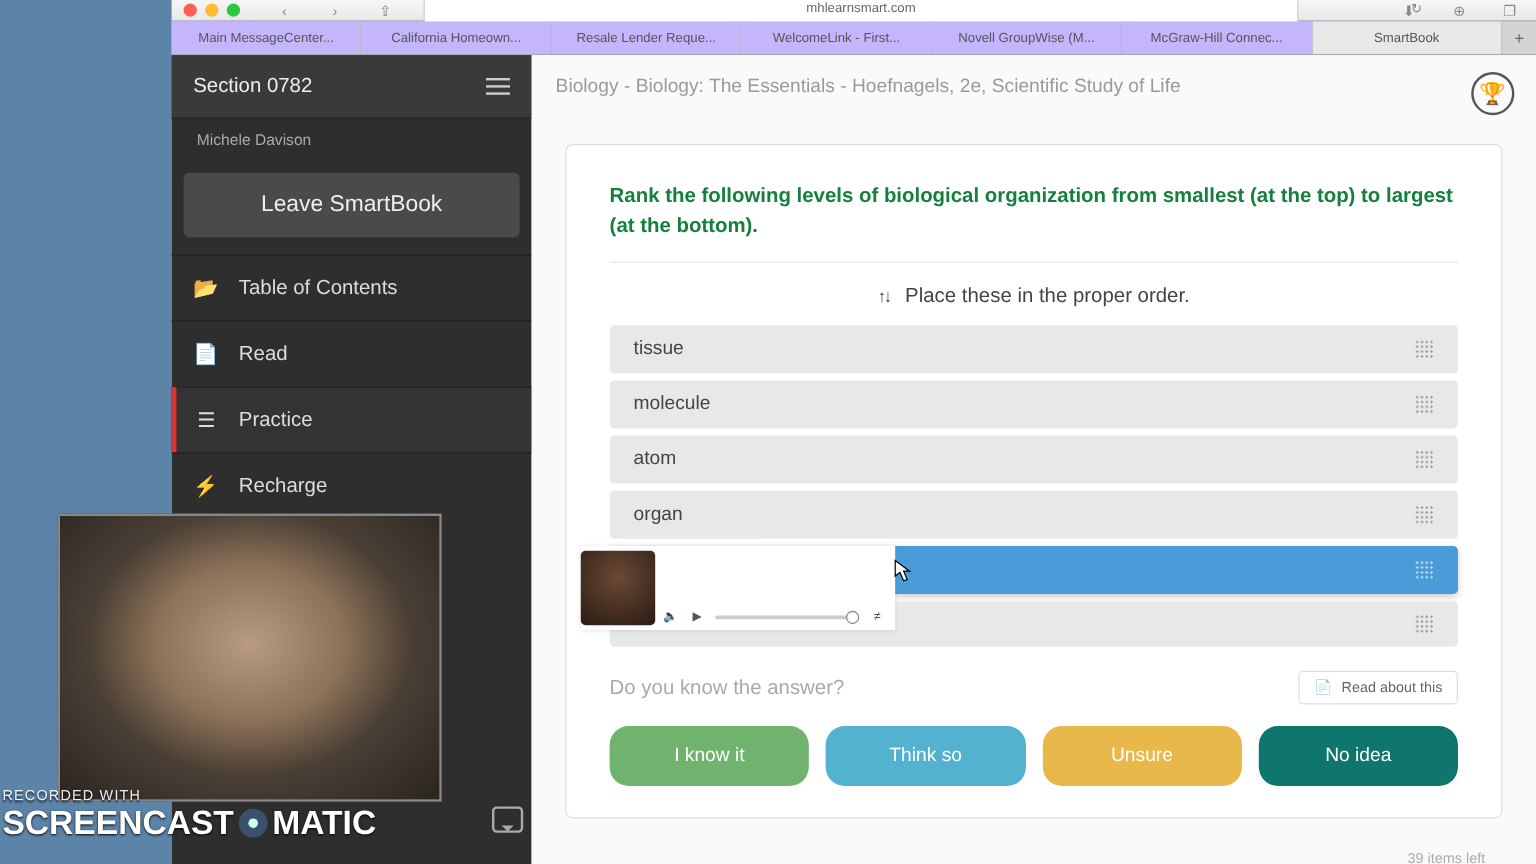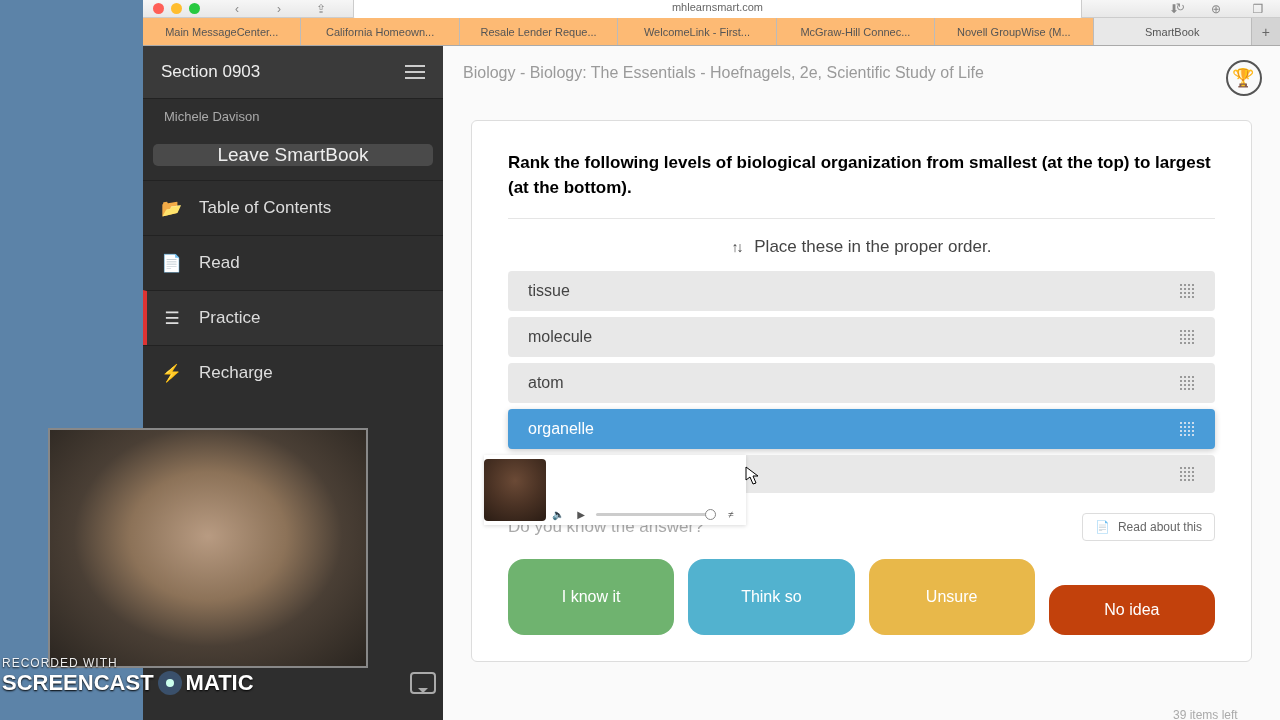--- a/index.html
+++ b/index.html
@@ -10,71 +10,71 @@
 .traffic { display: flex; gap: 7px; margin-left: 10px; }
 .dot { width: 11px; height: 11px; border-radius: 50%; }
 .dot.r { background: #ff5f57; } .dot.y { background: #ffbd2e; } .dot.g { background: #28c940; }
 .tb-btns { display: flex; gap: 18px; margin-left: 25px; }
 .tb-btn { width: 24px; height: 16px; display:flex; align-items:center; justify-content:center; color:#888; font-size:12px; }
 .urlbar { flex:1; margin: 0 80px 3px 20px; height: 28px; background: #fff; border:1px solid #ccc; border-radius:4px; display:flex; align-items:center; justify-content:center; font-size:11px; color:#666; }
 .tb-right { display:flex; gap:18px; margin-right:10px; }
 
 
 .tabrow { position:absolute; left:143px; top:18px; right:0; height:28px; background:#d4d4d4; display:flex; border-bottom:1px solid #aaa; }
-.tab { flex:1; display:flex; align-items:center; justify-content:center; font-size:11px; color:#555; border-right:1px solid #bbb; background:#fdba74; }
+.tab { flex:1; display:flex; align-items:center; justify-content:center; font-size:11px; color:#555; border-right:1px solid #bbb; background:#c4b5fd; }
 .tab.active { background:#e8e8e8; }
 .newtab { width:28px; display:flex; align-items:center; justify-content:center; font-size:14px; color:#666; }
 
 
 .app { position:absolute; left:143px; top:46px; right:0; bottom:0; display:flex; background:#fff; }
 
 
 .sidebar { width: 300px; background:#2e2e2e; color:#ddd; display:flex; flex-direction:column; }
 .sec-head { display:flex; justify-content:space-between; align-items:center; padding:16px 18px; background:#3a3a3a; border-bottom:1px solid #222; }
 .sec-head .title { color:#eee; font-size:17px; font-weight:500; }
 .ham { display:flex; flex-direction:column; gap:4px; }
 .ham span { width:20px; height:2px; background:#ccc; display:block; }
 .user { padding:10px 21px; font-size:13px; color:#aaa; }
-.leave { margin:10px 10px 14px; background:#4a4a4a; color:#eee; text-align:center; font-size:19px; border-radius:5px; border:none; }
+.leave { margin:10px 10px 14px; padding:16px; background:#4a4a4a; color:#eee; text-align:center; font-size:19px; border-radius:5px; border:none; }
 .navitem { display:flex; align-items:center; gap:16px; padding:16px 18px; font-size:17px; color:#ddd; border-top:1px solid #222; }
 .navitem.active { border-left:4px solid #d33; padding-left:14px; background:#333; }
 .navicon { width:22px; height:22px; display:flex; align-items:center; justify-content:center; }
 
 
 .main { flex:1; background:#fafafa; position:relative; }
 .breadcrumb { padding:18px 20px; font-size:16px; color:#9a9a9a; font-weight:500; }
 .trophy { position:absolute; top:14px; right:18px; width:36px; height:36px; border:2px solid #555; border-radius:50%; display:flex; align-items:center; justify-content:center; font-size:18px; }
 
 .card { margin: 20px 28px; background:#fff; border:1px solid #ddd; border-radius:6px; padding:30px 36px 26px; }
-.prompt { font-size:17px; color:#000000; font-weight:600; line-height:1.45; margin-bottom:18px; }
+.prompt { font-size:17px; color:#15803d; font-weight:600; line-height:1.45; margin-bottom:18px; }
 .divider { border-top:1px solid #e5e5e5; margin-bottom:18px; }
 .instr { text-align:center; font-size:17px; color:#444; margin-bottom:14px; }
 .instr .arrows { font-size:14px; margin-right:8px; letter-spacing:-2px; }
 
 .ranklist { display:flex; flex-direction:column; gap:6px; margin-bottom:16px; }
 .rankrow { display:flex; align-items:center; justify-content:space-between; padding:11px 20px; background:#e8e8e8; border-radius:4px; font-size:16px; color:#444; }
 .rankrow.dragging { background:#4a9cd8; color:#fff; box-shadow:0 2px 6px rgba(0,0,0,0.2); }
 .grip { width:16px; height:16px; background-image:radial-gradient(#999 1px, transparent 1px); background-size:4px 4px; }
 .rankrow.dragging .grip { background-image:radial-gradient(#cde 1px, transparent 1px); background-size:4px 4px; }
 
 .knowrow { display:flex; align-items:center; justify-content:space-between; margin-top:20px; }
 .knowq { font-size:17px; color:#aaa; }
 .readabout { display:flex; align-items:center; gap:8px; border:1px solid #ddd; padding:6px 12px; border-radius:4px; font-size:12px; color:#666; }
 
 .btnrow { display:flex; gap:14px; margin-top:18px; }
 .conf { flex:1; padding:16px 0; border:none; border-radius:16px; font-size:16px; color:#fff; font-weight:500; }
 .conf.know { background:#6fb36f; } .conf.think { background:#52b2cf; }
-.conf.unsure { background:#e8b84a; } .conf.noidea { background:#c2410c;margin-top:26px; }
+.conf.unsure { background:#e8b84a; } .conf.noidea { background:#0f766e; }
 
 
 .webcam { position:absolute; left:48px; top:428px; width:320px; height:240px; background:#3a3530; border:2px solid #888; }
 .webcam::after { content:""; position:absolute; inset:0; background:radial-gradient(ellipse at 50% 45%, #b89b82 0%, #8c7258 35%, #4a3f35 60%, #2a2520 100%); }
 .watermark { position:absolute; left:2px; top:656px; color:#fff; font-family:Arial; }
 .wm1 { font-size:12px; letter-spacing:1px; opacity:.9; text-shadow:0 1px 2px #000; }
-.wm2 { font-size:22px; font-weight:800; text-shadow:0 1px 2px #000; display:flex; align-items:center; gap:4px; }
+.wm2 { font-size:28px; font-weight:800; text-shadow:0 1px 2px #000; display:flex; align-items:center; gap:4px; }
 .wm-circle { width:24px; height:24px; border-radius:50%; background:#3a506b; display:inline-flex; align-items:center; justify-content:center; }
 .wm-circle::after { content:""; width:8px; height:8px; background:#cfe; border-radius:50%; }
 
 
 .chaticon { position:absolute; left:410px; bottom:26px; width:26px; height:22px; border:2px solid #aaa; border-radius:4px; }
 .chaticon::after { content:""; position:absolute; bottom:-6px; left:6px; width:0; height:0; border:5px solid transparent; border-top-color:#aaa; }
 
 
 .av-overlay { position:absolute; left:484px; top:455px; display:flex; align-items:flex-end; background:#fff; padding:4px 8px 4px 0; box-shadow:0 1px 4px rgba(0,0,0,.15); }
 .avatar { width:62px; height:62px; border-radius:4px; background:radial-gradient(circle at 50% 35%, #6b4a36 0%, #4a3224 50%, #2a1c14 100%); }
@@ -112,31 +112,31 @@
     <div class="tb-btn">⊕</div>
     <div class="tb-btn">❐</div>
   </div>
 </div>
 
 <div class="tabrow" id="tabrow">
     <div class="tab">Main MessageCenter...</div>
     <div class="tab">California Homeown...</div>
     <div class="tab">Resale Lender Reque...</div>
     <div class="tab">WelcomeLink - First...</div>
+    <div class="tab">Novell GroupWise (M...</div>
     <div class="tab">McGraw-Hill Connec...</div>
-    <div class="tab">Novell GroupWise (M...</div>
     <div class="tab active">SmartBook</div>
     <div class="newtab">+</div>
   </div>
 
 <div class="app">
 
   <aside class="sidebar">
     <div class="sec-head">
-      <span class="title">Section 0903</span>
+      <span class="title">Section 0782</span>
       <div class="ham">
           <span></span>
           <span></span>
           <span></span>
         </div>
     </div>
     <div class="user">Michele  Davison</div>
     <button class="leave">Leave SmartBook</button>
     <div id="navitems">
         <div class="navitem">
@@ -175,20 +175,24 @@
             <div class="grip"></div>
           </div>
           <div class="rankrow">
             <span>molecule</span>
             <div class="grip"></div>
           </div>
           <div class="rankrow">
             <span>atom</span>
             <div class="grip"></div>
           </div>
+          <div class="rankrow">
+            <span>organ</span>
+            <div class="grip"></div>
+          </div>
           <div class="rankrow dragging">
             <span>organelle</span>
             <div class="grip"></div>
           </div>
           <div class="rankrow">
             <span></span>
             <div class="grip"></div>
           </div>
         </div>
 

